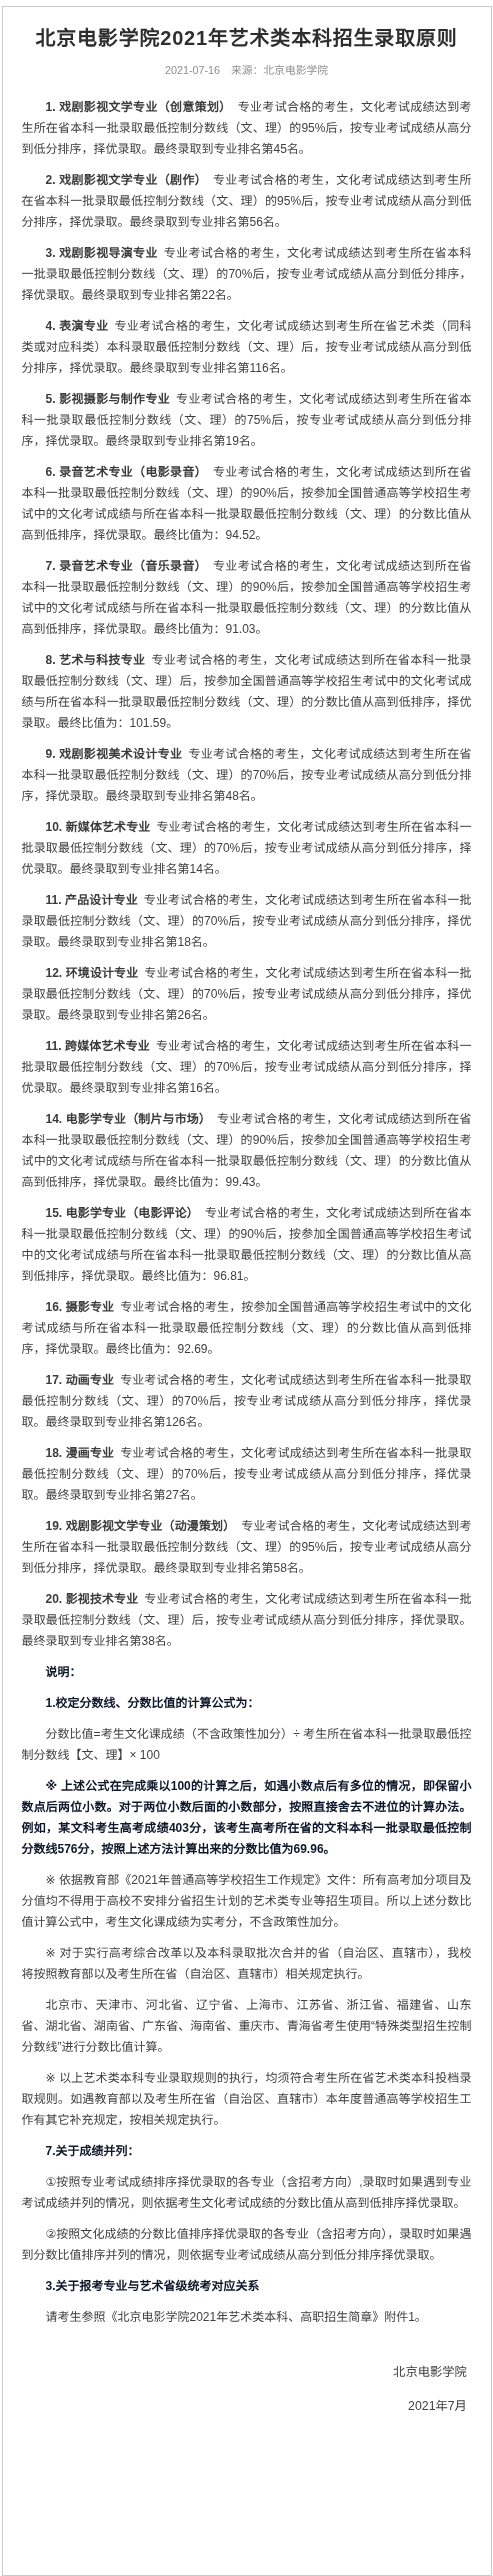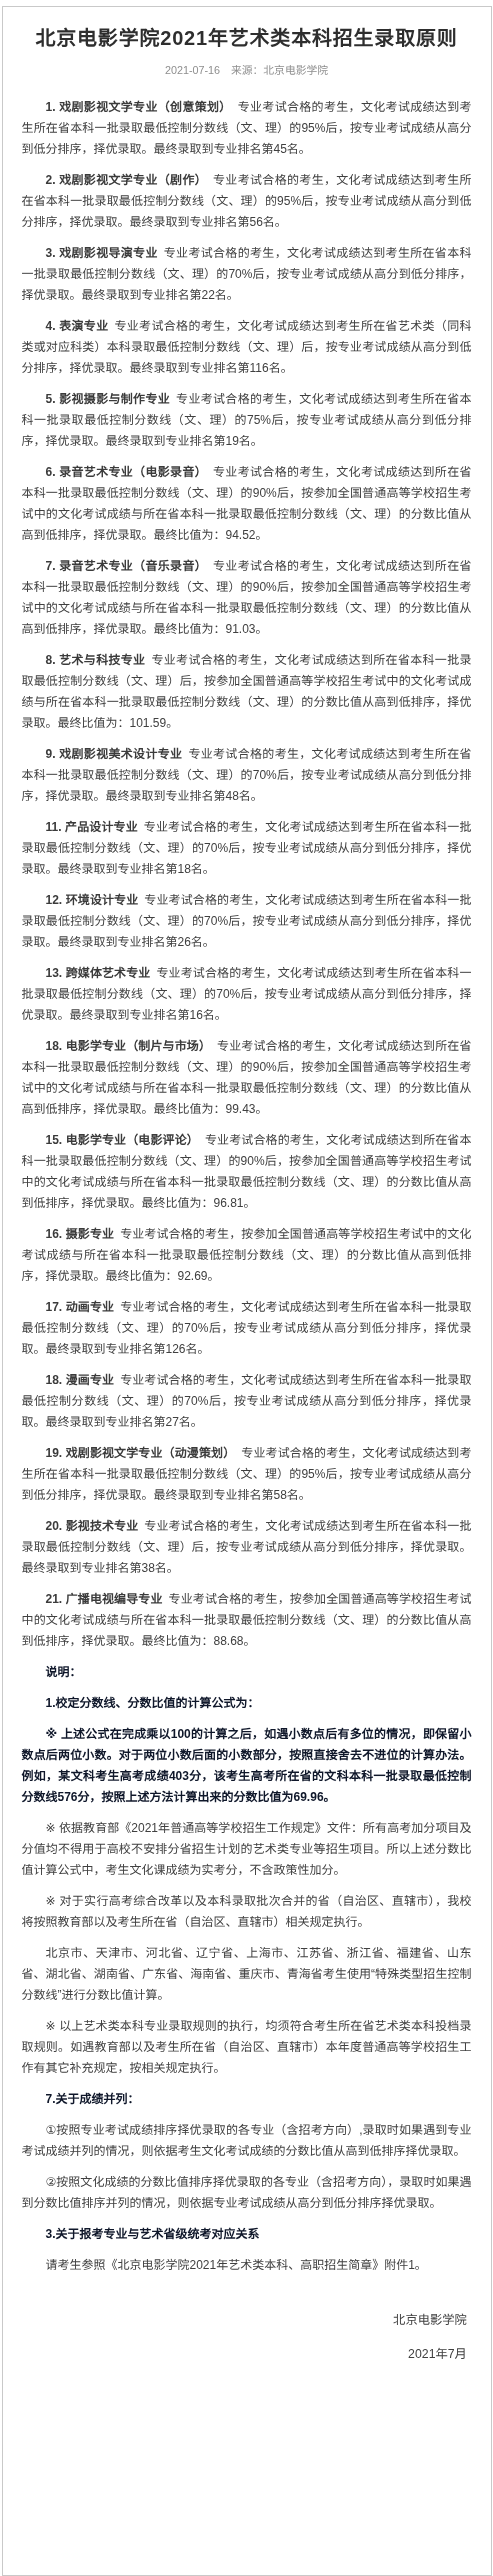--- a/index.html
+++ b/index.html
@@ -79,34 +79,35 @@
 
     <p><strong class="rule-lead">1. 戏剧影视文学专业（创意策划）</strong><span>专业考试合格的考生，文化考试成绩达到考生所在省本科一批录取最低控制分数线（文、理）的95%后，按专业考试成绩从高分到低分排序，择优录取。最终录取到专业排名第45名。</span></p>
     <p><strong class="rule-lead">2. 戏剧影视文学专业（剧作）</strong><span>专业考试合格的考生，文化考试成绩达到考生所在省本科一批录取最低控制分数线（文、理）的95%后，按专业考试成绩从高分到低分排序，择优录取。最终录取到专业排名第56名。</span></p>
     <p><strong class="rule-lead">3. 戏剧影视导演专业</strong><span>专业考试合格的考生，文化考试成绩达到考生所在省本科一批录取最低控制分数线（文、理）的70%后，按专业考试成绩从高分到低分排序，择优录取。最终录取到专业排名第22名。</span></p>
     <p><strong class="rule-lead">4. 表演专业</strong><span>专业考试合格的考生，文化考试成绩达到考生所在省艺术类（同科类或对应科类）本科录取最低控制分数线（文、理）后，按专业考试成绩从高分到低分排序，择优录取。最终录取到专业排名第116名。</span></p>
     <p><strong class="rule-lead">5. 影视摄影与制作专业</strong><span>专业考试合格的考生，文化考试成绩达到考生所在省本科一批录取最低控制分数线（文、理）的75%后，按专业考试成绩从高分到低分排序，择优录取。最终录取到专业排名第19名。</span></p>
     <p><strong class="rule-lead">6. 录音艺术专业（电影录音）</strong><span>专业考试合格的考生，文化考试成绩达到所在省本科一批录取最低控制分数线（文、理）的90%后，按参加全国普通高等学校招生考试中的文化考试成绩与所在省本科一批录取最低控制分数线（文、理）的分数比值从高到低排序，择优录取。最终比值为：94.52。</span></p>
     <p><strong class="rule-lead">7. 录音艺术专业（音乐录音）</strong><span>专业考试合格的考生，文化考试成绩达到所在省本科一批录取最低控制分数线（文、理）的90%后，按参加全国普通高等学校招生考试中的文化考试成绩与所在省本科一批录取最低控制分数线（文、理）的分数比值从高到低排序，择优录取。最终比值为：91.03。</span></p>
     <p><strong class="rule-lead">8. 艺术与科技专业</strong><span>专业考试合格的考生，文化考试成绩达到所在省本科一批录取最低控制分数线（文、理）后，按参加全国普通高等学校招生考试中的文化考试成绩与所在省本科一批录取最低控制分数线（文、理）的分数比值从高到低排序，择优录取。最终比值为：101.59。</span></p>
     <p><strong class="rule-lead">9. 戏剧影视美术设计专业</strong><span>专业考试合格的考生，文化考试成绩达到考生所在省本科一批录取最低控制分数线（文、理）的70%后，按专业考试成绩从高分到低分排序，择优录取。最终录取到专业排名第48名。</span></p>
+    <p><strong class="rule-lead">10. 新媒体艺术专业</strong><span>专业考试合格的考生，文化考试成绩达到考生所在省本科一批录取最低控制分数线（文、理）的70%后，按专业考试成绩从高分到低分排序，择优录取。最终录取到专业排名第14名。</span></p>
     <p><strong class="rule-lead">11. 产品设计专业</strong><span>专业考试合格的考生，文化考试成绩达到考生所在省本科一批录取最低控制分数线（文、理）的70%后，按专业考试成绩从高分到低分排序，择优录取。最终录取到专业排名第18名。</span></p>
     <p><strong class="rule-lead">12. 环境设计专业</strong><span>专业考试合格的考生，文化考试成绩达到考生所在省本科一批录取最低控制分数线（文、理）的70%后，按专业考试成绩从高分到低分排序，择优录取。最终录取到专业排名第26名。</span></p>
-    <p><strong class="rule-lead">13. 跨媒体艺术专业</strong><span>专业考试合格的考生，文化考试成绩达到考生所在省本科一批录取最低控制分数线（文、理）的70%后，按专业考试成绩从高分到低分排序，择优录取。最终录取到专业排名第16名。</span></p>
-    <p><strong class="rule-lead">18. 电影学专业（制片与市场）</strong><span>专业考试合格的考生，文化考试成绩达到所在省本科一批录取最低控制分数线（文、理）的90%后，按参加全国普通高等学校招生考试中的文化考试成绩与所在省本科一批录取最低控制分数线（文、理）的分数比值从高到低排序，择优录取。最终比值为：99.43。</span></p>
+    <p><strong class="rule-lead">11. 跨媒体艺术专业</strong><span>专业考试合格的考生，文化考试成绩达到考生所在省本科一批录取最低控制分数线（文、理）的70%后，按专业考试成绩从高分到低分排序，择优录取。最终录取到专业排名第16名。</span></p>
+    <p><strong class="rule-lead">14. 电影学专业（制片与市场）</strong><span>专业考试合格的考生，文化考试成绩达到所在省本科一批录取最低控制分数线（文、理）的90%后，按参加全国普通高等学校招生考试中的文化考试成绩与所在省本科一批录取最低控制分数线（文、理）的分数比值从高到低排序，择优录取。最终比值为：99.43。</span></p>
     <p><strong class="rule-lead">15. 电影学专业（电影评论）</strong><span>专业考试合格的考生，文化考试成绩达到所在省本科一批录取最低控制分数线（文、理）的90%后，按参加全国普通高等学校招生考试中的文化考试成绩与所在省本科一批录取最低控制分数线（文、理）的分数比值从高到低排序，择优录取。最终比值为：96.81。</span></p>
     <p><strong class="rule-lead">16. 摄影专业</strong><span>专业考试合格的考生，按参加全国普通高等学校招生考试中的文化考试成绩与所在省本科一批录取最低控制分数线（文、理）的分数比值从高到低排序，择优录取。最终比值为：92.69。</span></p>
     <p><strong class="rule-lead">17. 动画专业</strong><span>专业考试合格的考生，文化考试成绩达到考生所在省本科一批录取最低控制分数线（文、理）的70%后，按专业考试成绩从高分到低分排序，择优录取。最终录取到专业排名第126名。</span></p>
     <p><strong class="rule-lead">18. 漫画专业</strong><span>专业考试合格的考生，文化考试成绩达到考生所在省本科一批录取最低控制分数线（文、理）的70%后，按专业考试成绩从高分到低分排序，择优录取。最终录取到专业排名第27名。</span></p>
     <p><strong class="rule-lead">19. 戏剧影视文学专业（动漫策划）</strong><span>专业考试合格的考生，文化考试成绩达到考生所在省本科一批录取最低控制分数线（文、理）的95%后，按专业考试成绩从高分到低分排序，择优录取。最终录取到专业排名第58名。</span></p>
     <p><strong class="rule-lead">20. 影视技术专业</strong><span>专业考试合格的考生，文化考试成绩达到考生所在省本科一批录取最低控制分数线（文、理）后，按专业考试成绩从高分到低分排序，择优录取。最终录取到专业排名第38名。</span></p>
-    <p><strong class="rule-lead">21. 广播电视编导专业</strong><span>专业考试合格的考生，按参加全国普通高等学校招生考试中的文化考试成绩与所在省本科一批录取最低控制分数线（文、理）的分数比值从高到低排序，择优录取。最终比值为：88.68。</span></p>
 
     <p class="bold-line">说明：</p>
     <p class="bold-line">1.校定分数线、分数比值的计算公式为：</p>
+    <p>分数比值=考生文化课成绩（不含政策性加分）÷ 考生所在省本科一批录取最低控制分数线【文、理】× 100</p>
     <p class="bold-line">※ 上述公式在完成乘以100的计算之后，如遇小数点后有多位的情况，即保留小数点后两位小数。对于两位小数后面的小数部分，按照直接舍去不进位的计算办法。例如，某文科考生高考成绩403分，该考生高考所在省的文科本科一批录取最低控制分数线576分，按照上述方法计算出来的分数比值为69.96。</p>
     <p>※ 依据教育部《2021年普通高等学校招生工作规定》文件：所有高考加分项目及分值均不得用于高校不安排分省招生计划的艺术类专业等招生项目。所以上述分数比值计算公式中，考生文化课成绩为实考分，不含政策性加分。</p>
     <p>※ 对于实行高考综合改革以及本科录取批次合并的省（自治区、直辖市），我校将按照教育部以及考生所在省（自治区、直辖市）相关规定执行。</p>
     <p>北京市、天津市、河北省、辽宁省、上海市、江苏省、浙江省、福建省、山东省、湖北省、湖南省、广东省、海南省、重庆市、青海省考生使用“特殊类型招生控制分数线”进行分数比值计算。</p>
     <p>※ 以上艺术类本科专业录取规则的执行，均须符合考生所在省艺术类本科投档录取规则。如遇教育部以及考生所在省（自治区、直辖市）本年度普通高等学校招生工作有其它补充规定，按相关规定执行。</p>
     <p class="bold-line">7.关于成绩并列：</p>
     <p>①按照专业考试成绩排序择优录取的各专业（含招考方向）,录取时如果遇到专业考试成绩并列的情况，则依据考生文化考试成绩的分数比值从高到低排序择优录取。</p>
     <p>②按照文化成绩的分数比值排序择优录取的各专业（含招考方向），录取时如果遇到分数比值排序并列的情况，则依据专业考试成绩从高分到低分排序择优录取。</p>
     <p class="bold-line">3.关于报考专业与艺术省级统考对应关系</p>
     <p>请考生参照《北京电影学院2021年艺术类本科、高职招生简章》附件1。</p>

